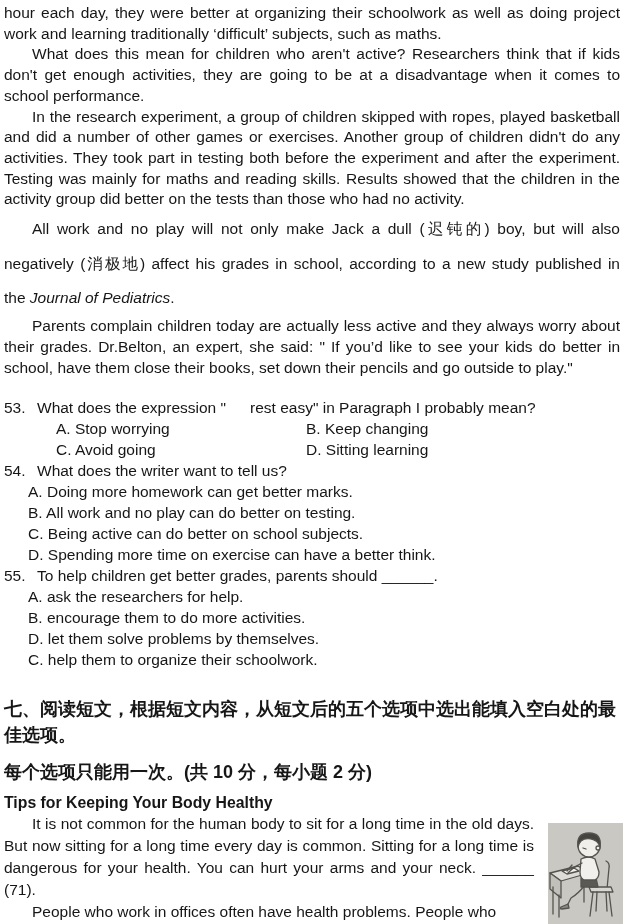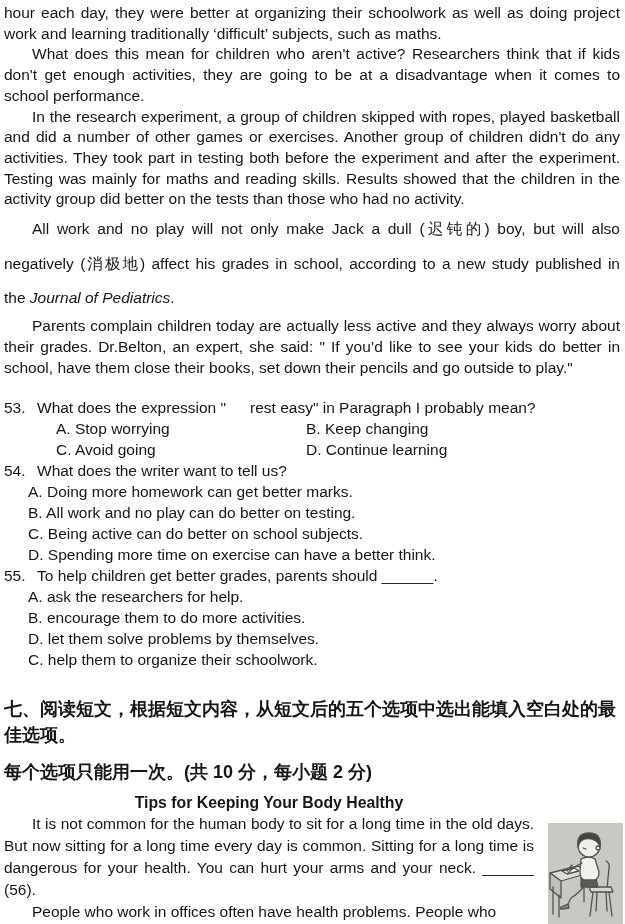--- a/index.html
+++ b/index.html
@@ -48,21 +48,21 @@
     font-size: 18px;
   }
   .cn-line { line-height: 26px; }
   .cn-line + .cn-line { margin-top: 11px; }
   
   .s7-title {
     margin: 8px 86px 0 0;
     line-height: 20px;
     font-weight: bold;
     font-size: 15.8px;
-    text-align: center;
+    text-align: left;
   }
   .s7-para {
     line-height: 22px;
     text-align: justify;
     text-indent: 28px;
     margin-right: 86px;
   }
   .illustration {
     position: absolute;
     top: 823px;
@@ -96,21 +96,21 @@
 
     <div class="question">
       <div class="q-row">
         <span class="q-num">53.</span>
         <span class="q-stem"><span>What does the expression "</span><b>rest easy</b><span>" in Paragraph I probably mean?</span></span>
       </div>
       <div class="opts-grid">
         <div>A. Stop worrying</div>
         <div>B. Keep changing</div>
         <div>C. Avoid going</div>
-        <div>D. Continue learning</div>
+        <div>D. Sitting learning</div>
       </div>
     </div>
 
     <div class="question">
       <div class="q-row">
         <span class="q-num">54.</span>
         <span class="q-stem">What does the writer want to tell us?</span>
       </div>
       <div class="opts-list">
         <div>A. Doing more homework can get better marks.</div>
@@ -135,21 +135,21 @@
 
   </section>
 
   <section>
     <div class="cn-header">
       <div class="cn-line">七、阅读短文，根据短文内容，从短文后的五个选项中选出能填入空白处的最佳选项。</div>
       <div class="cn-line">每个选项只能用一次。(共 10 分，每小题 2 分)</div>
     </div>
 
     <h3 class="s7-title">Tips for Keeping Your Body Healthy</h3>
-    <p class="s7-para">It is not common for the human body to sit for a long time in the old days. But now sitting for a long time every day is common. Sitting for a long time is dangerous for your health. You can hurt your arms and your neck. ______ (56).</p>
+    <p class="s7-para">It is not common for the human body to sit for a long time in the old days. But now sitting for a long time every day is common. Sitting for a long time is dangerous for your health. You can hurt your arms and your neck. ______ (71).</p>
     <p class="s7-para">People who work in offices often have health problems. People who</p>
   </section>
 
   <div class="illustration">
     <svg width="75" height="101" viewBox="0 0 75 101">
       <rect width="75" height="101" fill="#c9c8c3"></rect>
       <g stroke="#55534e" stroke-width="1.3" stroke-linecap="round" stroke-linejoin="round">
 
         <path d="M58 38 q4 2 3 7 l-2 21" fill="none"></path>
 

